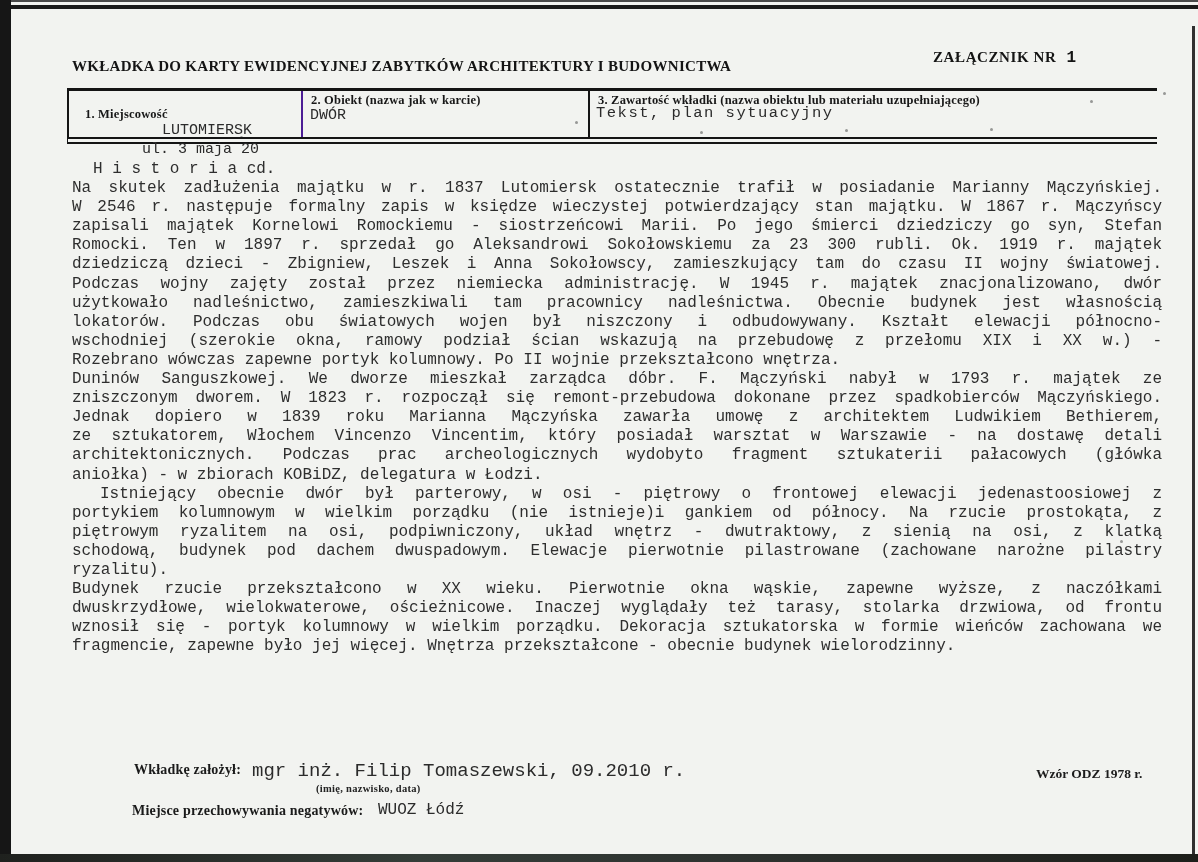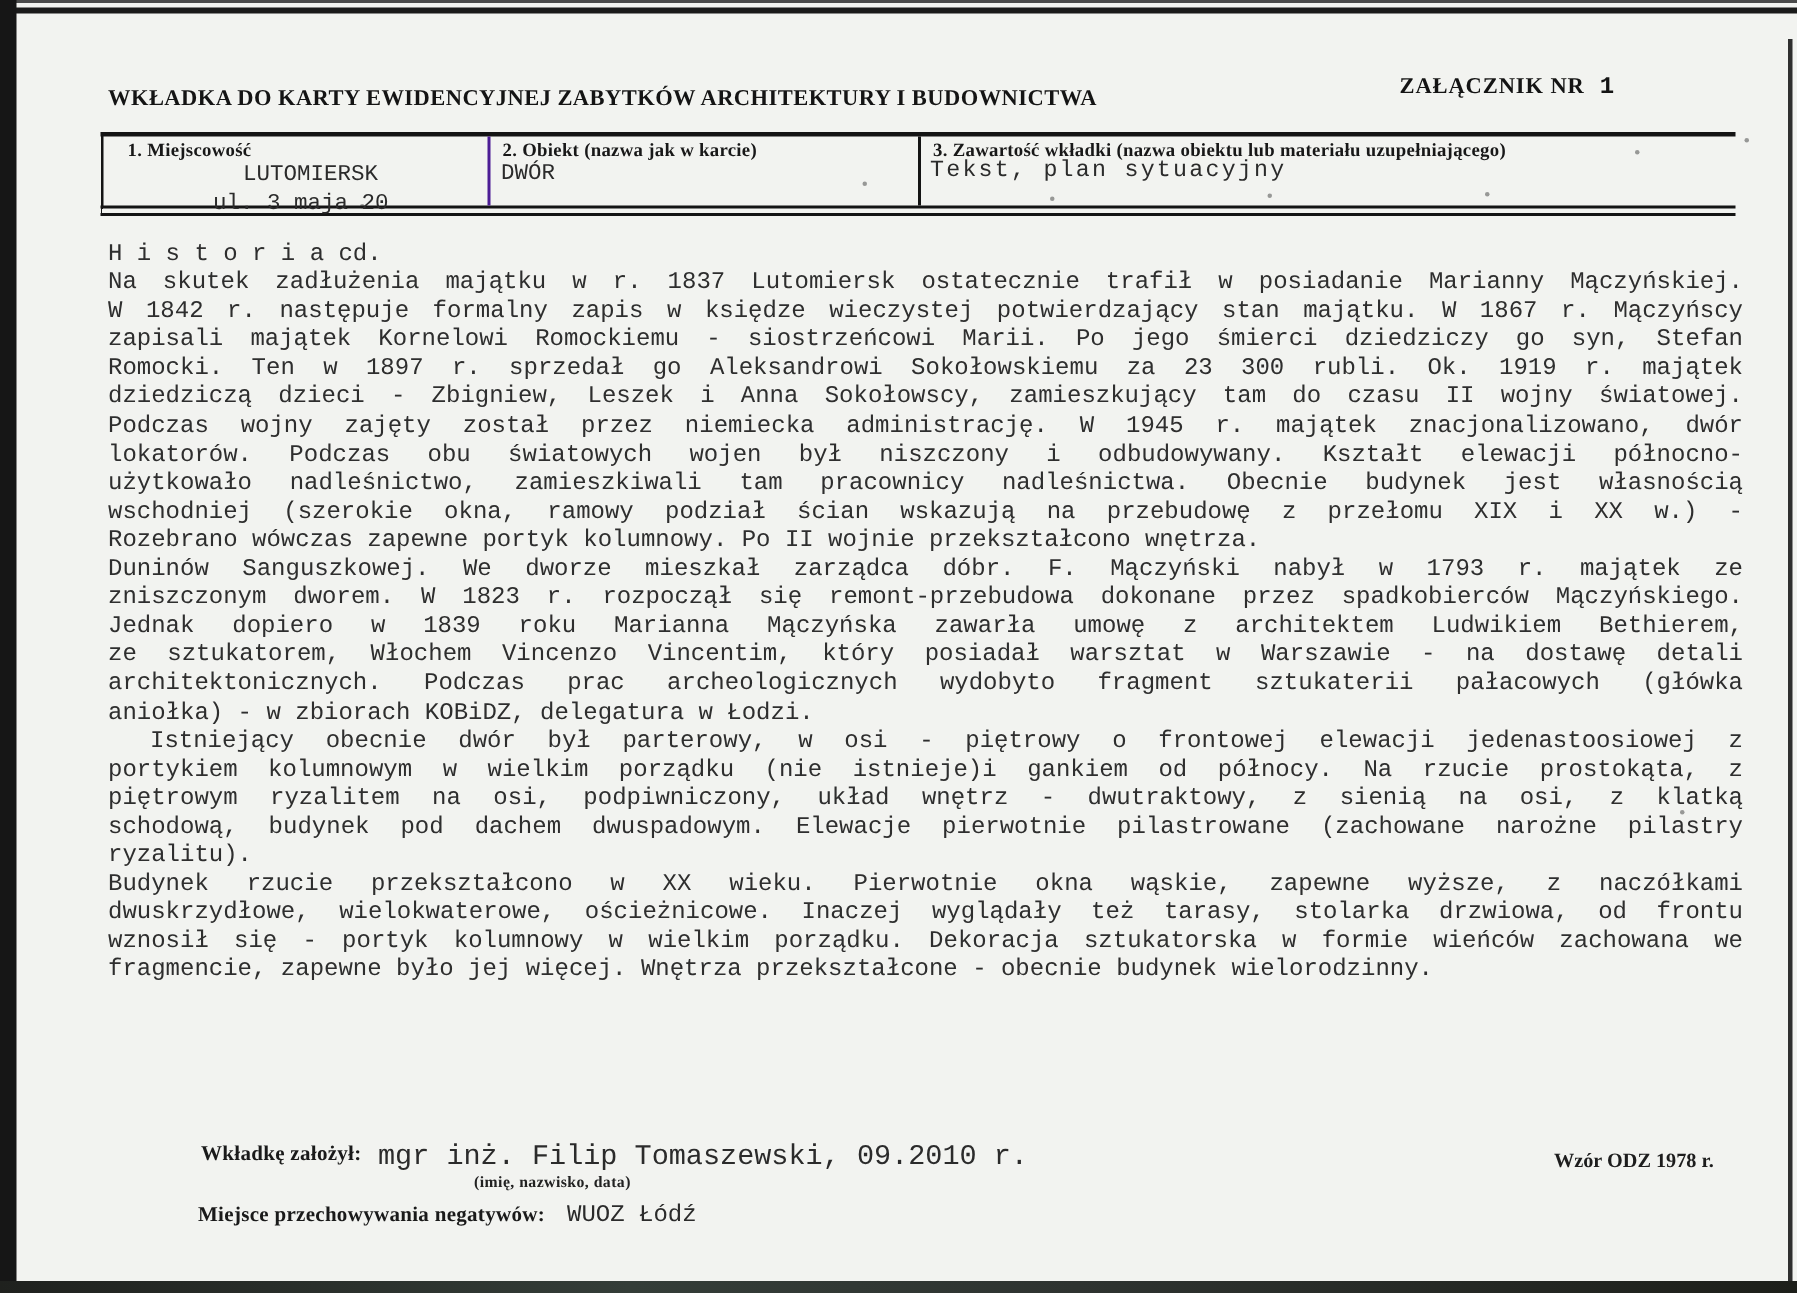--- a/index.html
+++ b/index.html
@@ -38,41 +38,41 @@
 
   
   .id-table{
     position:absolute;left:67px;top:88px;width:1088px;height:46px;
     border-top:3px solid #141414;
     border-bottom:7px double #141414;
     border-left:2px solid #141414;
     display:flex;
   }
   .cell{position:relative;height:100%;}
-  .cell-1{width:256px;}
+  .cell-1{width:232px;margin-top:14px;}
   .cell-2{width:285px;border-left:2px solid #4c1d95;}
   .cell-3{width:528px;border-left:2px solid #141414;}
   .cell-label{
     font-size:12.5px;font-weight:bold;color:#181818;
     padding:2px 0 0 8px;white-space:nowrap;letter-spacing:.2px;
   }
   .cell-1 .cell-label{padding-left:16px;}
   .tw{font-family:"Liberation Mono", monospace;color:#2b2b2b;white-space:nowrap;}
   .val-l1{position:absolute;left:93px;top:17px;font-size:15px;}
   .val-l2{position:absolute;left:73px;top:36px;font-size:15px;}
   .cell-2 .val{position:absolute;left:7px;top:16px;font-size:15px;}
   .cell-3 .val{position:absolute;left:6px;top:13px;font-size:15.5px;letter-spacing:1.5px;}
 
   
   .history{
     position:absolute;left:72px;top:160px;width:1090px;
     font-family:"Liberation Mono", monospace;
     font-size:16px;line-height:19.1px;color:#2e2e2e;
   }
-  .history .heading{white-space:pre;}
+  .history .heading{white-space:pre;margin-left:21px;}
   .line{min-height:19.1px;}
   .line.just{text-align:justify;text-align-last:justify;}
   .line.ind{padding-left:28px;}
 
   
   .footer-label{
     position:absolute;font-size:14px;font-weight:bold;color:#1a1a1a;
     letter-spacing:.2px;white-space:nowrap;
   }
   .founder-label{left:134px;top:762px;}
@@ -120,27 +120,27 @@
     <div class="cell cell-3">
       <div class="cell-label">3. Zawartość wkładki (nazwa obiektu lub materiału uzupełniającego)</div>
       <div class="tw val">Tekst, plan sytuacyjny</div>
     </div>
   </div>
 
   <div class="history">
     <div class="line heading">H i s t o r i a cd.</div>
     <div id="history-paragraphs">
         <div class="line just">Na skutek zadłużenia majątku w r. 1837 Lutomiersk ostatecznie trafił w posiadanie Marianny Mączyńskiej.</div>
-        <div class="line just">W 1842 r. następuje formalny zapis w księdze wieczystej potwierdzający stan majątku. W 1867 r. Mączyńscy</div>
+        <div class="line just">W 2546 r. następuje formalny zapis w księdze wieczystej potwierdzający stan majątku. W 1867 r. Mączyńscy</div>
         <div class="line just">zapisali majątek Kornelowi Romockiemu - siostrzeńcowi Marii. Po jego śmierci dziedziczy go syn, Stefan</div>
         <div class="line just">Romocki. Ten w 1897 r. sprzedał go Aleksandrowi Sokołowskiemu za 23 300 rubli. Ok. 1919 r. majątek</div>
         <div class="line just">dziedziczą dzieci - Zbigniew, Leszek i Anna Sokołowscy, zamieszkujący tam do czasu II wojny światowej.</div>
         <div class="line just">Podczas wojny zajęty został przez niemiecka administrację. W 1945 r. majątek znacjonalizowano, dwór</div>
+        <div class="line just">użytkowało nadleśnictwo, zamieszkiwali tam pracownicy nadleśnictwa. Obecnie budynek jest własnością</div>
         <div class="line just">lokatorów. Podczas obu światowych wojen był niszczony i odbudowywany. Kształt elewacji północno-</div>
-        <div class="line just">użytkowało nadleśnictwo, zamieszkiwali tam pracownicy nadleśnictwa. Obecnie budynek jest własnością</div>
         <div class="line just">wschodniej (szerokie okna, ramowy podział ścian wskazują na przebudowę z przełomu XIX i XX w.) -</div>
         <div class="line">Rozebrano wówczas zapewne portyk kolumnowy. Po II wojnie przekształcono wnętrza.</div>
         <div class="line just">Duninów Sanguszkowej. We dworze mieszkał zarządca dóbr. F. Mączyński nabył w 1793 r. majątek ze</div>
         <div class="line just">zniszczonym dworem. W 1823 r. rozpoczął się remont-przebudowa dokonane przez spadkobierców Mączyńskiego.</div>
         <div class="line just">Jednak dopiero w 1839 roku Marianna Mączyńska zawarła umowę z architektem Ludwikiem Bethierem,</div>
         <div class="line just">ze sztukatorem, Włochem Vincenzo Vincentim, który posiadał warsztat w Warszawie - na dostawę detali</div>
         <div class="line just">architektonicznych. Podczas prac archeologicznych wydobyto fragment sztukaterii pałacowych (główka</div>
         <div class="line">aniołka) - w zbiorach KOBiDZ, delegatura w Łodzi.</div>
         <div class="line just ind">Istniejący obecnie dwór był parterowy, w osi - piętrowy o frontowej elewacji jedenastoosiowej z</div>
         <div class="line just">portykiem kolumnowym w wielkim porządku (nie istnieje)i gankiem od północy. Na rzucie prostokąta, z</div>

